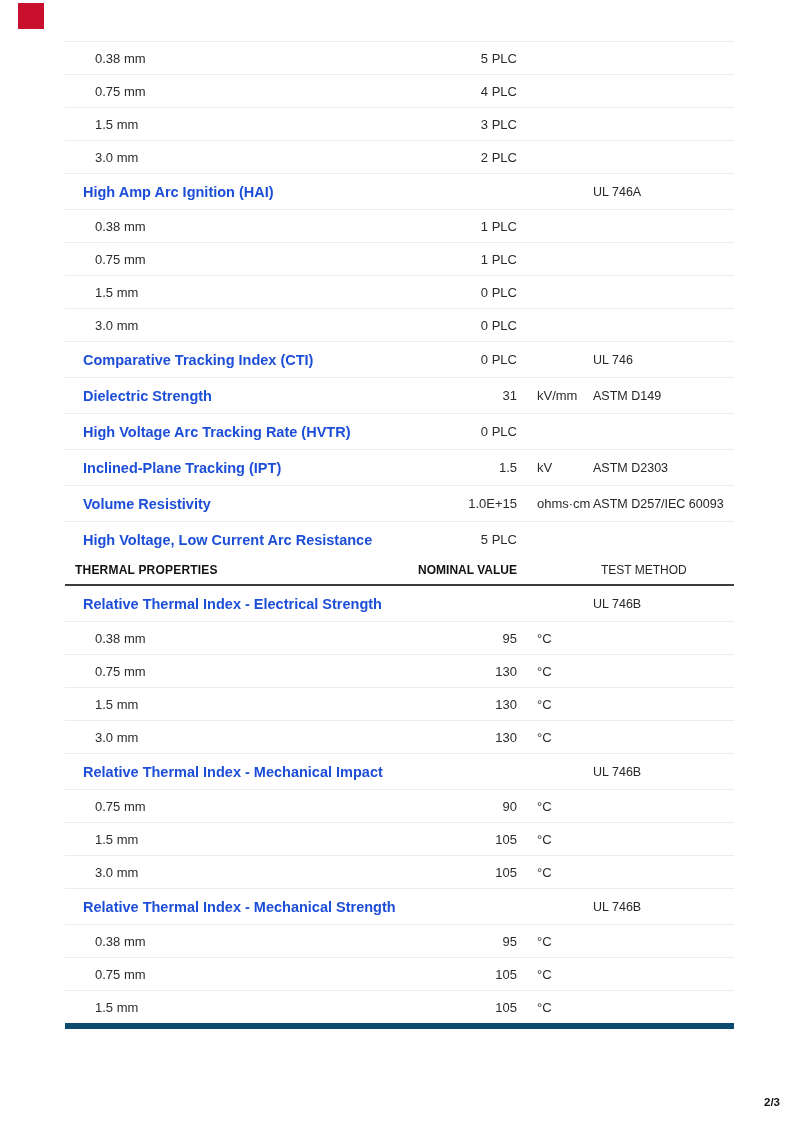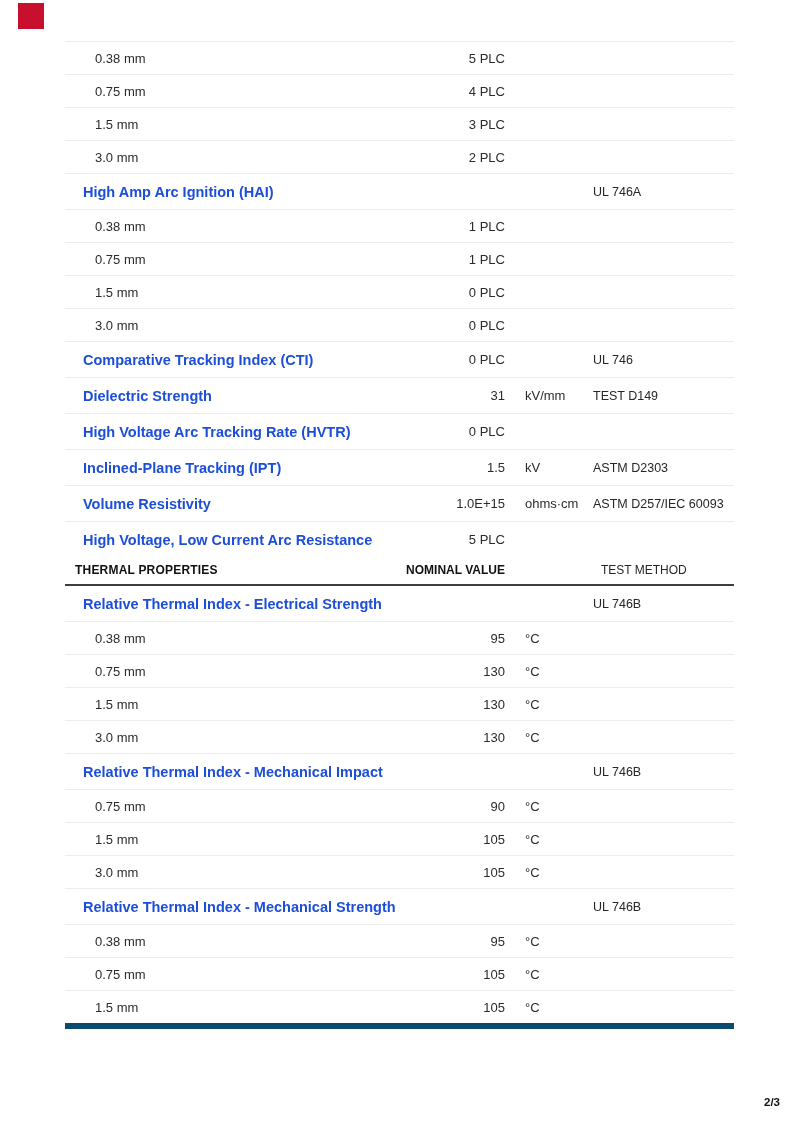--- a/index.html
+++ b/index.html
@@ -19,21 +19,21 @@
 
   .row{display:flex;align-items:center;height:32px;border-top:1px solid #ededed;font-size:13px;color:#2b2b2b;}
   .row.main{height:35px;}
   .row.main .label{font-weight:bold;font-size:14.5px;color:#1d4ed8;}
 
   .c{white-space:nowrap;overflow:hidden;}
   .label{flex:1;padding-left:30px;}
   .row.main .label{padding-left:18px;}
   .value{width:110px;padding-right:9px;box-sizing:border-box;text-align:right;}
   .unit{width:56px;padding-left:11px;}
-  .method{width:141px;font-size:12.5px;color:#262626;margin-left:12px;}
+  .method{width:141px;font-size:12.5px;color:#262626;}
 
   .header-row{border-top:none;border-bottom:2px solid #3d3d3d;height:28px;font-weight:bold;font-size:12px;color:#111;}
   .header-row .label{padding-left:10px;letter-spacing:.2px;}
   .header-row .value{font-size:12px;}
   .header-row .method{font-weight:normal;font-size:12px;padding-left:8px;box-sizing:border-box;}
   .header-row + .row{border-top:none;}
 
   .page-number{position:absolute;left:764px;top:1096px;font-size:11.5px;font-weight:bold;color:#111;}
 </style>
 </head>
@@ -100,21 +100,21 @@
       <div class="row main">
     <span class="c label">Comparative Tracking Index (CTI)</span>
     <span class="c value">0 PLC</span>
     <span class="c unit"></span>
     <span class="c method">UL 746</span>
   </div>
       <div class="row main">
     <span class="c label">Dielectric Strength</span>
     <span class="c value">31</span>
     <span class="c unit">kV/mm</span>
-    <span class="c method">TEST D149</span>
+    <span class="c method">ASTM D149</span>
   </div>
       <div class="row main">
     <span class="c label">High Voltage Arc Tracking Rate (HVTR)</span>
     <span class="c value">0 PLC</span>
     <span class="c unit"></span>
     <span class="c method"></span>
   </div>
       <div class="row main">
     <span class="c label">Inclined-Plane Tracking (IPT)</span>
     <span class="c value">1.5</span>

